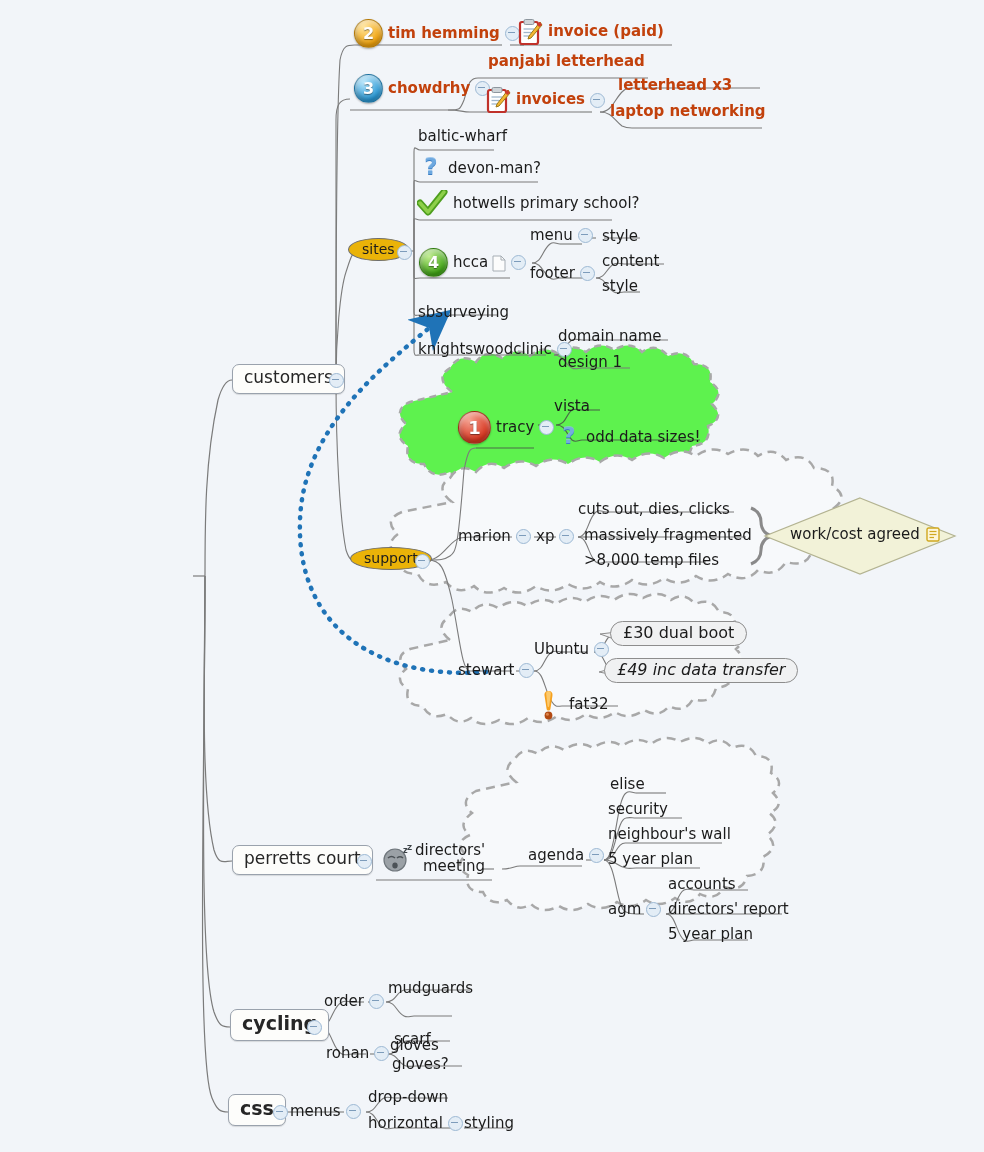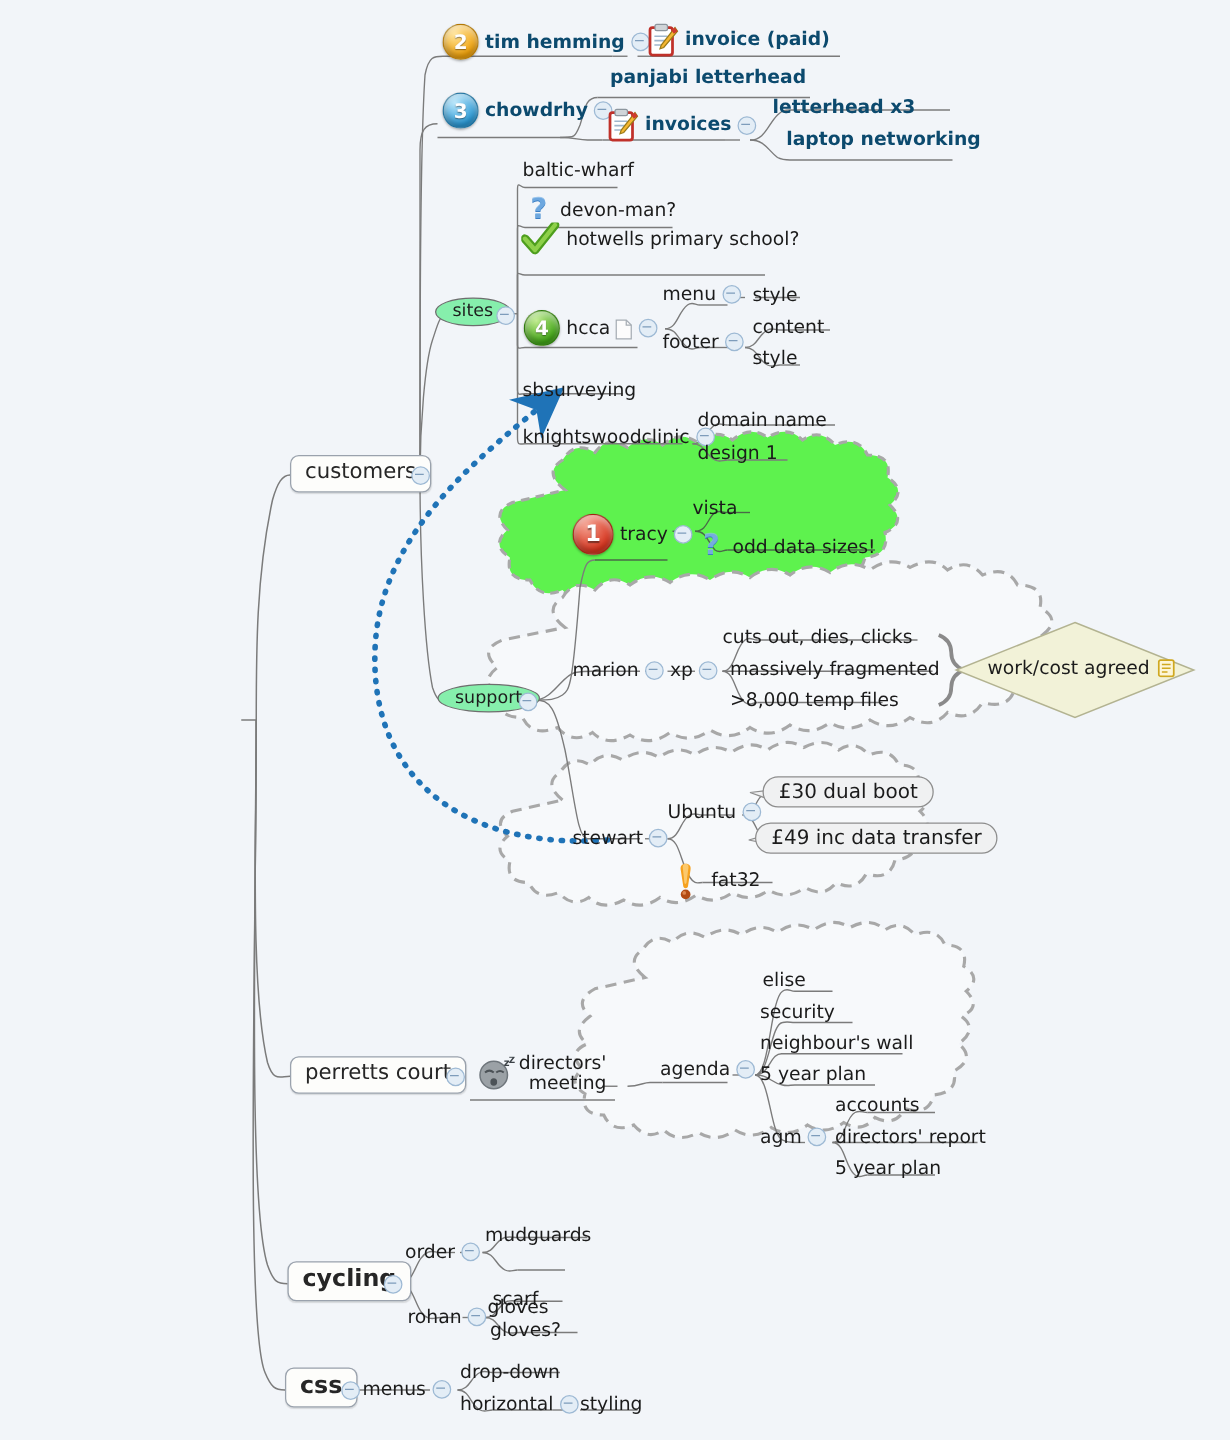--- a/index.html
+++ b/index.html
@@ -30,30 +30,30 @@
   .boxnode{
     border:1px solid #9aa2ad;border-radius:7px;background:#fdfdfb;
     box-shadow:0 1px 1px rgba(0,0,0,.12);
     padding:3px 11px 5px 11px;
   }
   .boxnode .lbl{font-size:17px;color:#262626;}
   .boxnode.big .lbl{font-size:19px;font-weight:bold;}
 
   
   .ellnode{
-    border:1px solid #6e6e6e;border-radius:50%/50%;background:#86efac;
+    border:1px solid #6e6e6e;border-radius:50%/50%;background:#eab308;
     padding:2px 13px 3px 13px;
   }
   .ellnode .lbl{font-size:14px;color:#1d1d1d;}
 
   
   .plain .lbl{font-size:15px;color:#1b1b1b;}
 
   
-  .red .lbl{color:#0c4a6e;font-weight:bold;font-size:15px;}
+  .red .lbl{color:#c2410c;font-weight:bold;font-size:15px;}
 
   
   .bubble{
     border:1px solid #8d8d8d;border-radius:17px;background:#f0f1f2;
     padding:2px 12px 3px 12px;
   }
   .bubble .lbl{font-size:16px;}
 
   
   .toggle{
@@ -369,21 +369,21 @@
       <path d="M22 4 L24 7 L13 20 L10 21 L11 18 Z" fill="#f5b731" stroke="#9b7a18" stroke-width="1"></path>
       <path d="M22 4 L24 7 L21 9 L19 6 Z" fill="#cf3a2e"></path>
     </svg>
   </span>
   <span class="lbl">invoices</span>
   <span class="toggle"></span>
 </div>
 <div class="node red" style="left:618px;top:77px;">
   <span class="lbl">letterhead x3</span>
 </div>
-<div class="node red" style="left:610px;top:103px;margin-left:19px;">
+<div class="node red" style="left:610px;top:103px;">
   <span class="lbl">laptop networking</span>
 </div>
 
 <div class="node ellnode" style="left:348px;top:238px;">
   <span class="lbl">sites</span>
 </div>
 <div class="node" style="left:392px;top:245px;">
       <span class="toggle"></span>
     </div>
 
@@ -394,21 +394,21 @@
 <div class="node plain" style="left:420px;top:155px;">
   <span class="ico qico">
     <svg width="23" height="27" viewBox="0 0 23 27">
       <text x="11" y="20" font-size="23" font-weight="bold" text-anchor="middle" fill="#3a7ec4" font-family="DejaVu Sans,sans-serif">?</text>
       <text x="11" y="19" font-size="23" font-weight="bold" text-anchor="middle" fill="#7fb6e8" font-family="DejaVu Sans,sans-serif" opacity=".75">?</text>
     </svg>
   </span>
   <span class="lbl">devon-man?</span>
 </div>
 
-<div class="node plain" style="left:417px;top:178px;">
+<div class="node plain" style="left:417px;top:190px;">
   <span class="ico checkico">
     <svg width="31" height="27" viewBox="0 0 31 27">
       <path d="M3 13 L11 22 L27 2" fill="none" stroke="#4e9e1e" stroke-width="7" stroke-linecap="round" stroke-linejoin="round"></path>
       <path d="M3 13 L11 22 L27 2" fill="none" stroke="#8ed04a" stroke-width="3.5" stroke-linecap="round" stroke-linejoin="round"></path>
     </svg>
   </span>
   <span class="lbl">hotwells primary school?</span>
 </div>
 
 <div class="node plain" style="left:419px;top:248px;">
@@ -513,21 +513,21 @@
   <span class="lbl">stewart</span>
   <span class="toggle"></span>
 </div>
 <div class="node plain" style="left:534px;top:641px;">
   <span class="lbl">Ubuntu</span>
   <span class="toggle"></span>
 </div>
 <div class="node bubble" style="left:610px;top:621px;">
   <span class="lbl">£30 dual boot</span>
 </div>
-<div class="node bubble" style="left:604px;top:658px;">
+<div class="node bubble" style="left:604px;top:658px;font-style:italic;">
   <span class="lbl">£49 inc data transfer</span>
 </div>
 <div class="node plain" style="left:540px;top:690px;">
   <span class="ico bangico" style="margin-right:12px;">
     <svg width="17" height="30" viewBox="0 0 17 30">
       <path d="M8.5 1 C11.5 1 13 3 12.4 6 L10.4 19 C10.1 21 6.9 21 6.6 19 L4.6 6 C4 3 5.5 1 8.5 1 Z" fill="#f6a11e"></path>
       <path d="M8.5 1 C10 1 11 2 10.8 4 L9.2 16 C9 17.5 7.6 17.5 7.5 16 L6.2 4 C6 2 7 1 8.5 1 Z" fill="#fdd07a" opacity=".85"></path>
       <circle cx="8.5" cy="25.5" r="3.9" fill="#b24a12"></circle>
       <circle cx="7.4" cy="24.3" r="1.5" fill="#e7935a" opacity=".8"></circle>
     </svg>

